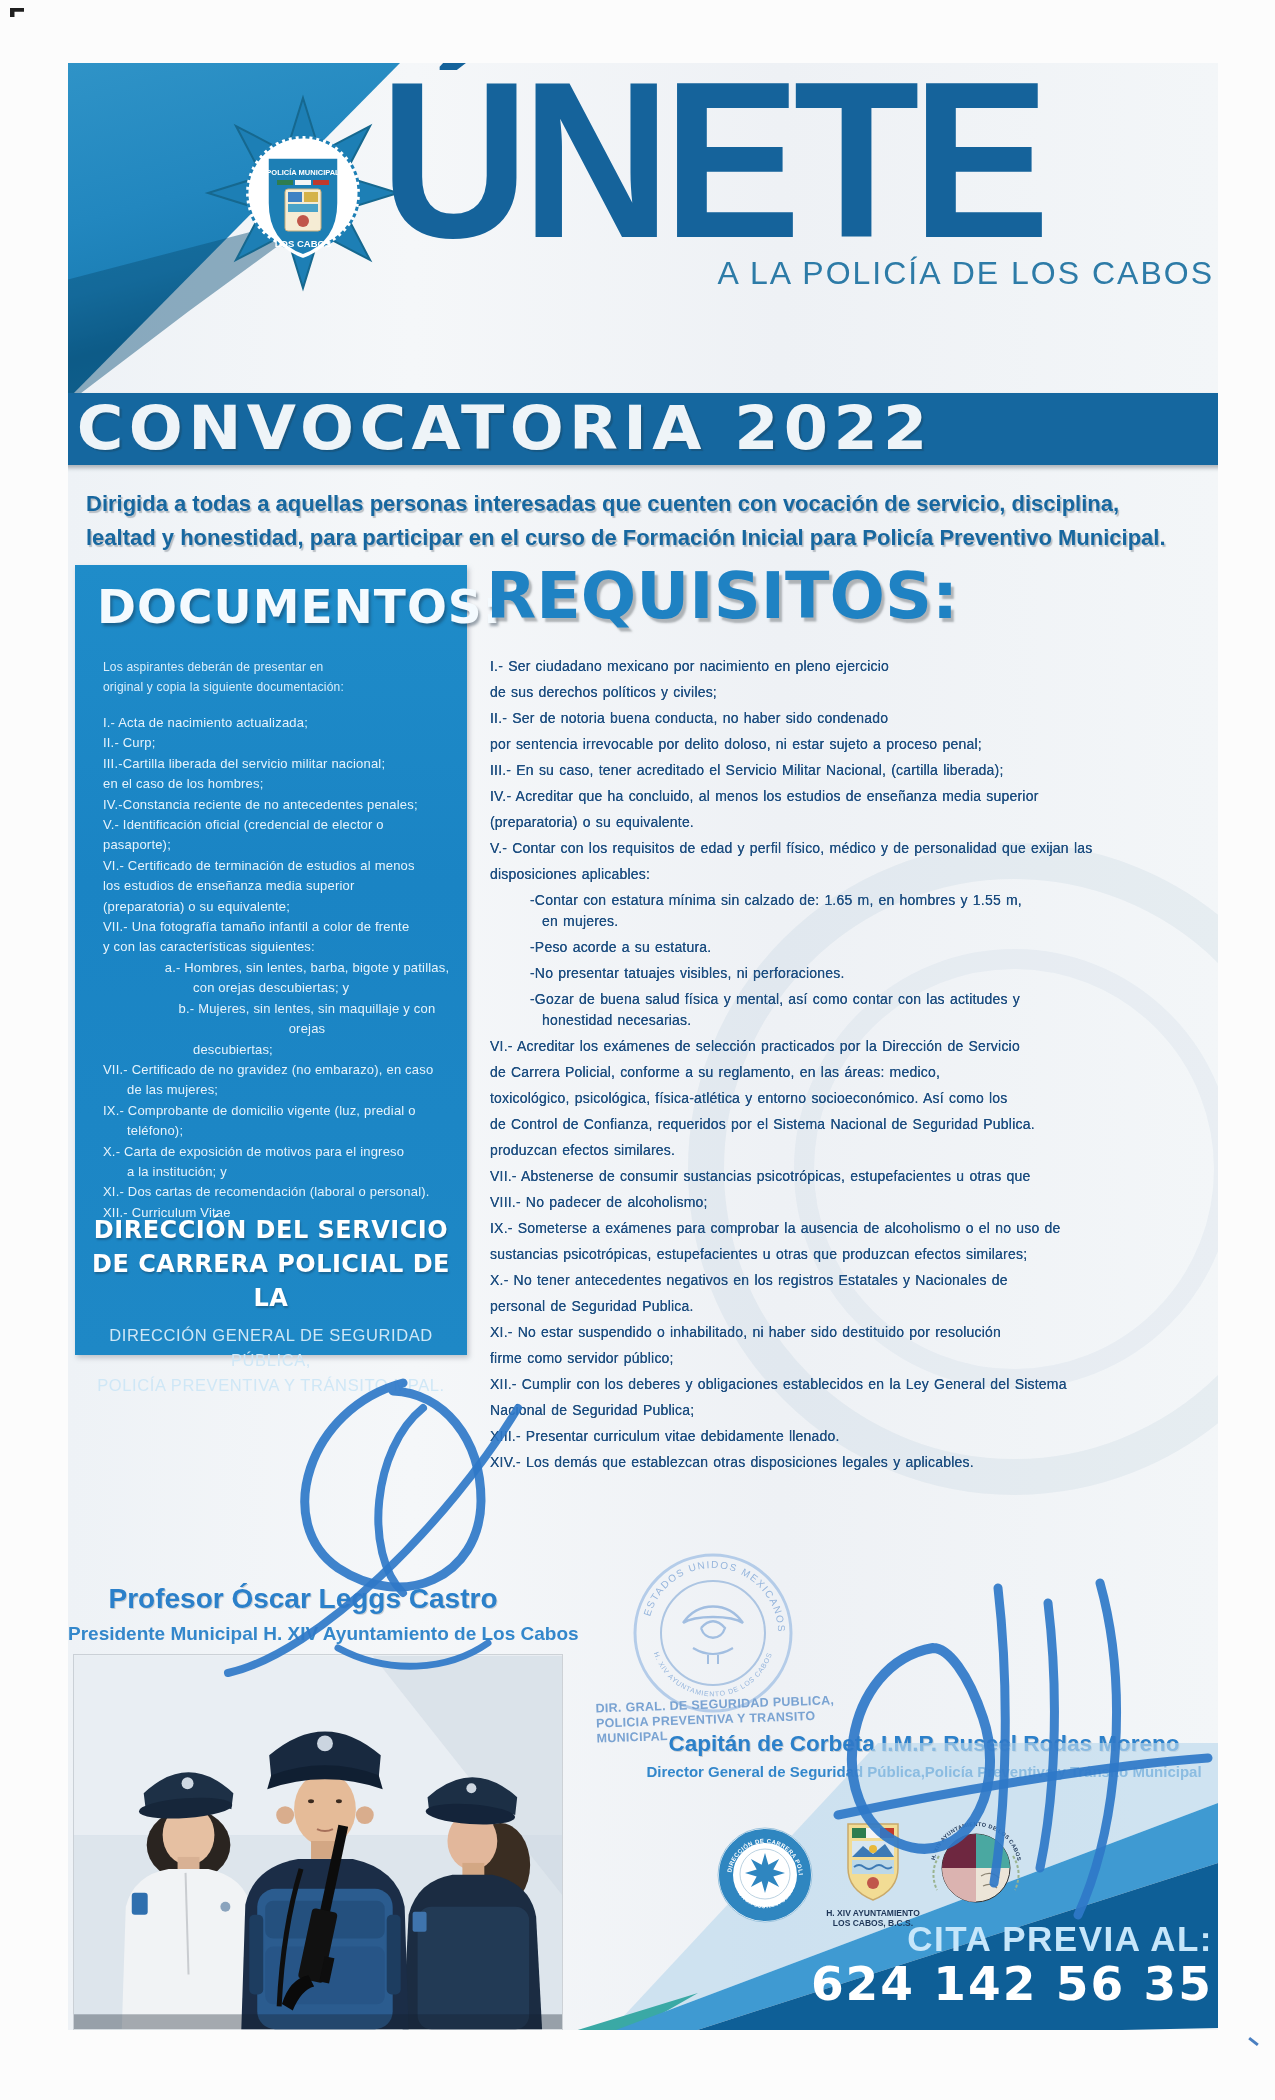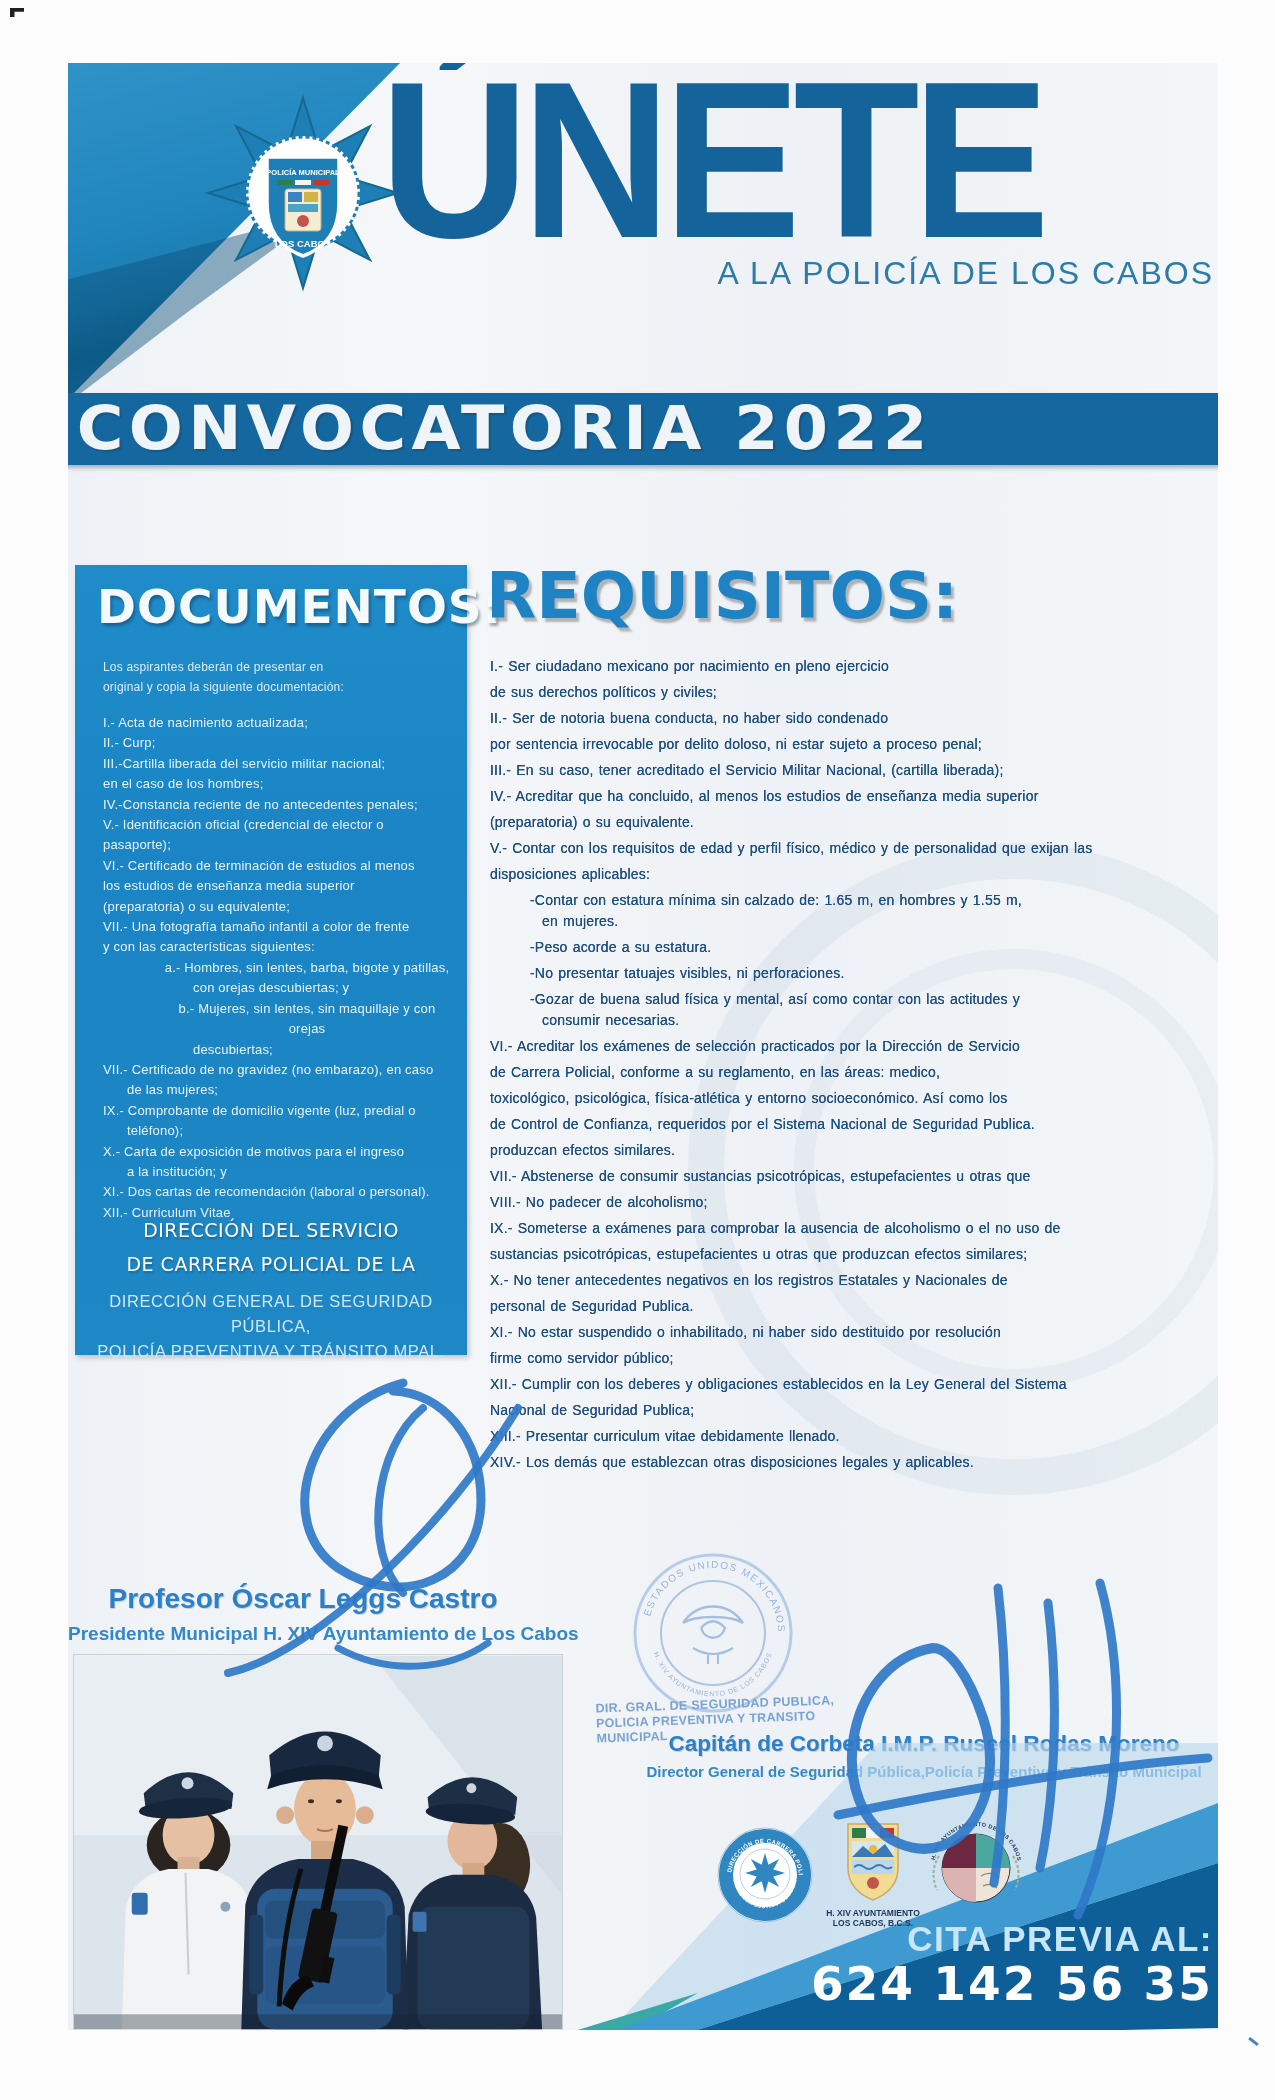--- a/index.html
+++ b/index.html
@@ -35,21 +35,21 @@
   .panel-title{left:22px;top:14px;font-size:47px;font-weight:800;letter-spacing:1px;color:#f4fafe;
          font-family:"DejaVu Sans","Liberation Sans",sans-serif;
          text-shadow:2px 3px 3px rgba(20,40,60,.4);}
   .doc-intro{left:28px;top:92px;width:340px;font-size:12px;line-height:20px;color:#d9edfb;letter-spacing:.2px;}
   .doc-list{left:28px;top:148px;width:352px;}
   .doc-line{font-size:13px;line-height:20.4px;color:var(--doc-text,#e6f3fc);letter-spacing:.2px;}
   .doc-line.ind1{padding-left:24px;}
   .doc-line.ind2{padding-left:56px;text-align:center;}
   .doc-line.ind3{padding-left:90px;}
   .panel-foot{left:0;top:648px;width:392px;text-align:center;}
-  .pf-bold{font-size:19px;font-weight:400;color:#fff;letter-spacing:.5px;line-height:34px;
+  .pf-bold{font-size:24px;font-weight:700;color:#fff;letter-spacing:.5px;line-height:34px;
            font-family:"DejaVu Sans","Liberation Sans",sans-serif;text-shadow:1px 2px 2px rgba(20,40,60,.35);}
   .pf-light{font-size:16.5px;font-weight:400;color:#cfe7f6;letter-spacing:.6px;line-height:25px;}
   .pf-gap{height:8px;}
   
   .req-title{left:418px;top:496px;font-size:64px;font-weight:800;color:var(--title-blue,#1f82c3);
          font-family:"DejaVu Sans","Liberation Sans",sans-serif;letter-spacing:0;
          text-shadow:3px 4px 2px rgba(110,115,120,.5);transform:scaleX(1.02);transform-origin:left top;}
   .watermark{left:620px;top:780px;width:580px;height:580px;border-radius:50%;
          border:36px solid rgba(120,155,190,.10);}
   .watermark:after{content:"";position:absolute;left:70px;top:70px;right:70px;bottom:70px;
@@ -110,20 +110,24 @@
     <text x="100" y="156" text-anchor="middle" font-size="9.5" font-weight="bold" fill="#ffffff">LOS CABOS</text>
   </svg>
 
   <div class="abs unete">ÚNETE</div>
   <div class="abs unete-sub">A LA POLICÍA DE LOS CABOS</div>
 
   <div class="abs banner">
     <span>CONVOCATORIA 2022</span>
   </div>
 
+  <div class="abs intro">
+    <div>Dirigida a todas a aquellas personas interesadas que cuenten con vocación de servicio, disciplina,</div>
+    <div>lealtad y honestidad, para participar en el curso de Formación Inicial para Policía Preventivo Municipal.</div>
+  </div>
 
   <div class="abs panel">
     <div class="abs panel-title">DOCUMENTOS:</div>
     <div class="abs doc-intro">
       <div>Los aspirantes deberán de presentar en</div>
       <div>original y copia la siguiente documentación:</div>
     </div>
     <div class="abs doc-list">
         <div class="doc-line ind0">I.- Acta de nacimiento actualizada;</div>
         <div class="doc-line ind0">II.- Curp;</div>
@@ -169,21 +173,21 @@
       <div class="req-line ind0">III.- En su caso, tener acreditado el Servicio Militar Nacional, (cartilla liberada);</div>
       <div class="req-line ind0">IV.- Acreditar que ha concluido, al menos los estudios de enseñanza media superior</div>
       <div class="req-line ind0">(preparatoria) o su equivalente.</div>
       <div class="req-line ind0">V.- Contar con los requisitos de edad y perfil físico, médico y de personalidad que exijan las</div>
       <div class="req-line ind0">disposiciones aplicables:</div>
       <div class="req-line ind1 tight">-Contar con estatura mínima sin calzado de: 1.65 m, en hombres y 1.55 m,</div>
       <div class="req-line ind2">en mujeres.</div>
       <div class="req-line ind1">-Peso acorde a su estatura.</div>
       <div class="req-line ind1">-No presentar tatuajes visibles, ni perforaciones.</div>
       <div class="req-line ind1 tight">-Gozar de buena salud física y mental, así como contar con las actitudes y</div>
-      <div class="req-line ind2">consumir necesarias.</div>
+      <div class="req-line ind2">honestidad necesarias.</div>
       <div class="req-line ind0">VI.- Acreditar los exámenes de selección practicados por la Dirección de Servicio</div>
       <div class="req-line ind0">de Carrera Policial, conforme a su reglamento, en las áreas: medico,</div>
       <div class="req-line ind0">toxicológico, psicológica, física-atlética y entorno socioeconómico. Así como los</div>
       <div class="req-line ind0">de Control de Confianza, requeridos por el Sistema Nacional de Seguridad Publica.</div>
       <div class="req-line ind0">produzcan efectos similares.</div>
       <div class="req-line ind0">VII.- Abstenerse de consumir sustancias psicotrópicas, estupefacientes u otras que</div>
       <div class="req-line ind0">VIII.- No padecer de alcoholismo;</div>
       <div class="req-line ind0">IX.- Someterse a exámenes para comprobar la ausencia de alcoholismo o el no uso de</div>
       <div class="req-line ind0">sustancias psicotrópicas, estupefacientes u otras que produzcan efectos similares;</div>
       <div class="req-line ind0">X.- No tener antecedentes negativos en los registros Estatales y Nacionales de</div>

